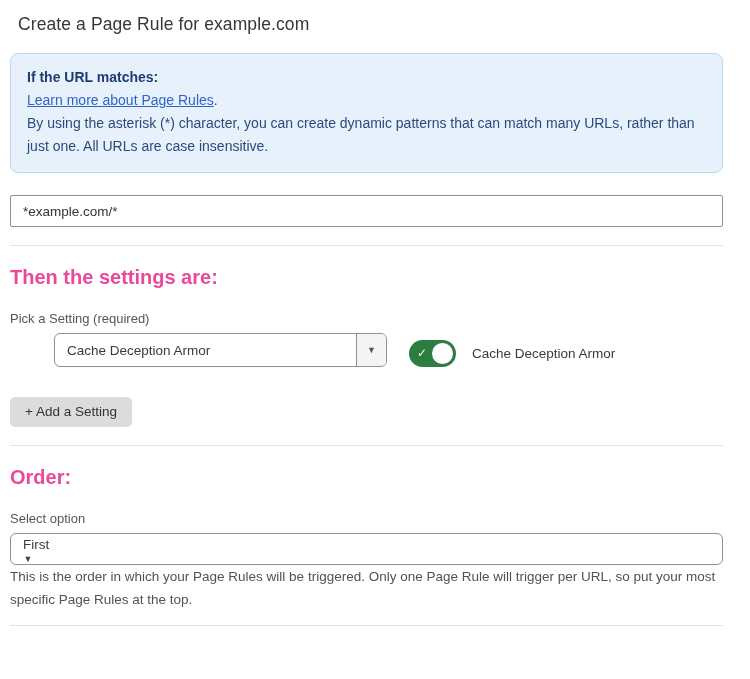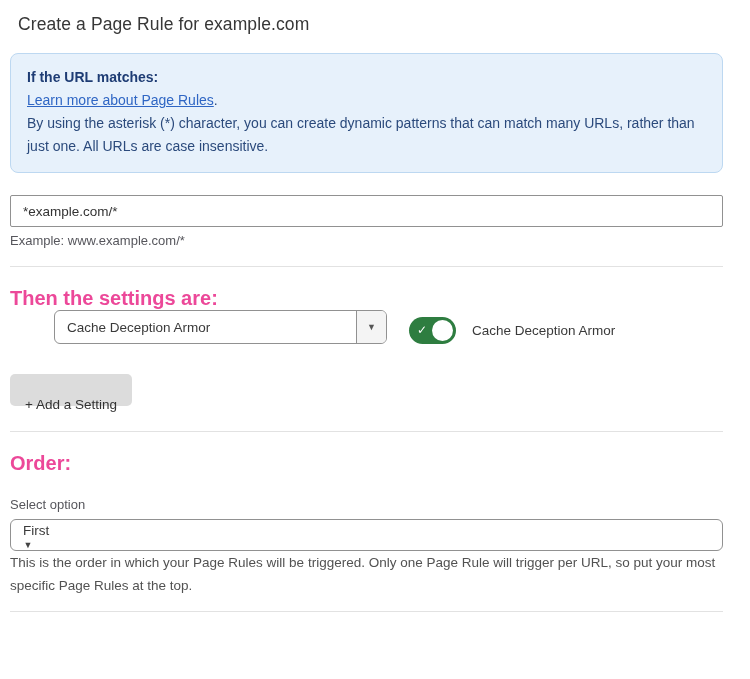--- a/index.html
+++ b/index.html
@@ -152,21 +152,21 @@
   }
   
   .btn {
     display: inline-block;
     border: none;
     border-radius: 5px;
     font-family: "Liberation Sans", "DejaVu Sans", sans-serif;
     font-size: 13.5px;
     color: #333;
     background: #dcdcdc;
-    padding: 16px 15px;
+    padding: 0 15px;
     height: 30px;
     line-height: 30px;
     cursor: pointer;
   }
   .add-setting-btn { margin-top: 30px; }
   
   .order-label { margin-top: 22px; }
   .order-select {
     width: 100%;
     flex-direction: column;
@@ -196,26 +196,26 @@
 
   <h1 class="page-title">Create a Page Rule for example.com</h1>
 
   <div class="info-box">
     <div class="info-heading">If the URL matches:</div>
     <div><a>Learn more about Page Rules</a><span class="link-suffix">.</span></div>
     <div>By using the asterisk (*) character, you can create dynamic patterns that can match many URLs, rather than just one. All URLs are case insensitive.</div>
   </div>
 
   <input class="text-input" type="text" value="*example.com/*" style="">
-  <div class="field-hint">Example: www.example.com/*</div>
 
   <hr class="divider">
 
   <h2 class="section-heading">Then the settings are:</h2>
 
+  <div class="field-label picker-label">Pick a Setting (required)</div>
 
   <div class="settings-row">
     <div class="custom-select">
       <div class="select-value">Cache Deception Armor</div>
       <div class="select-arrow-box">
         <span>▼</span>
       </div>
     </div>
     <div class="toggle-wrap">
       <div class="toggle">

